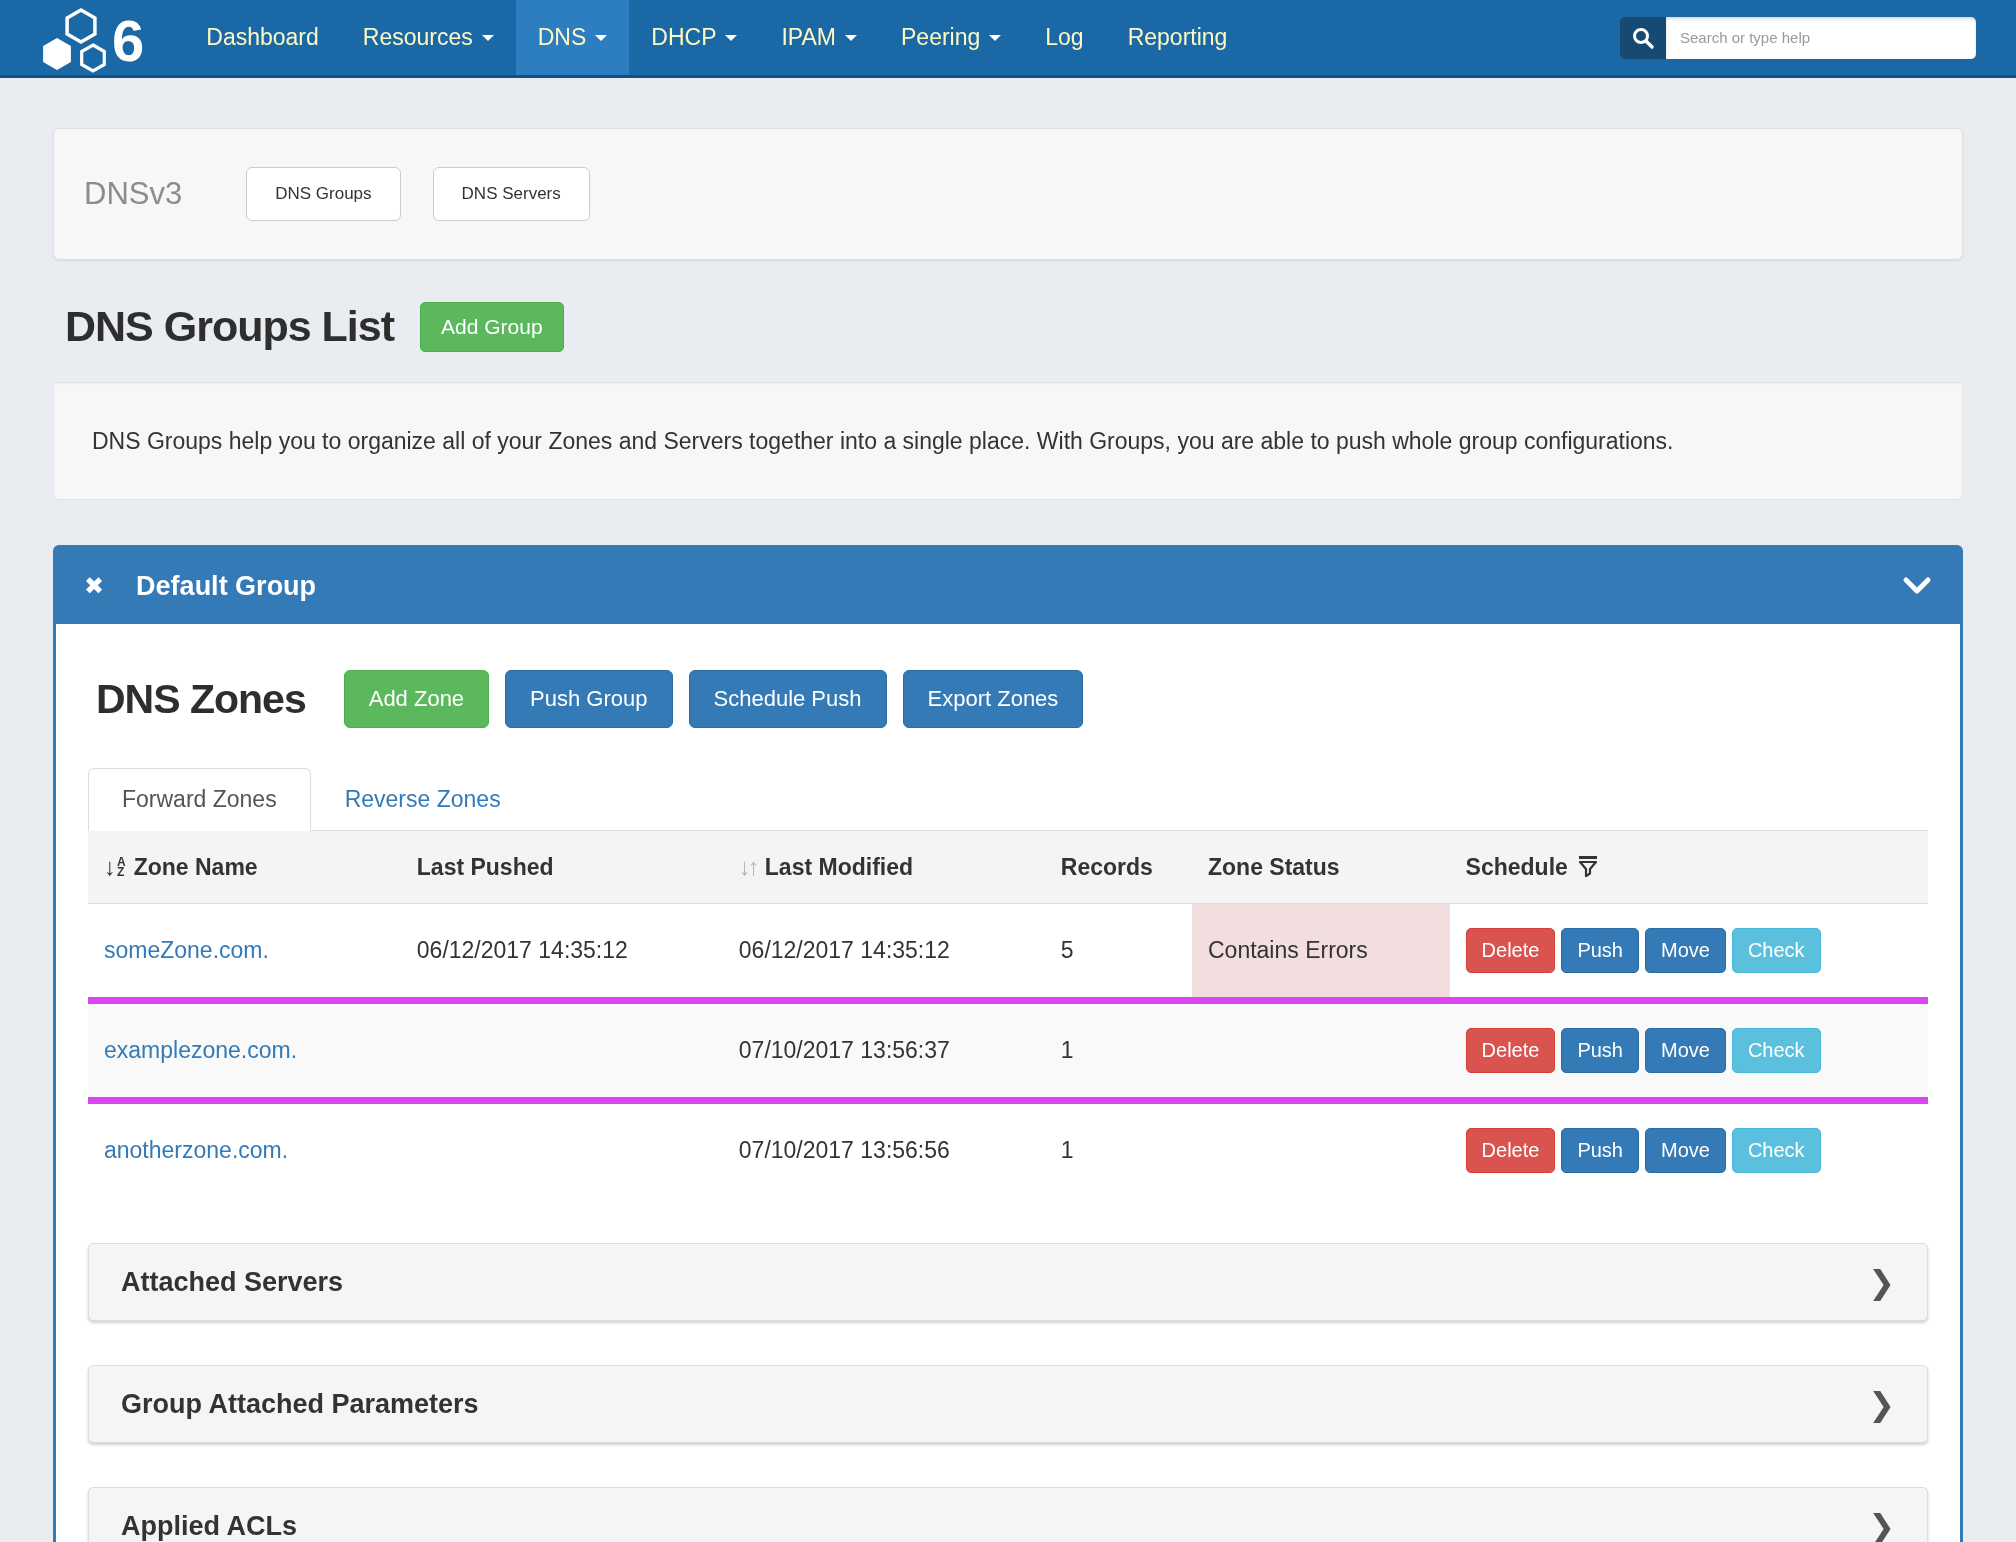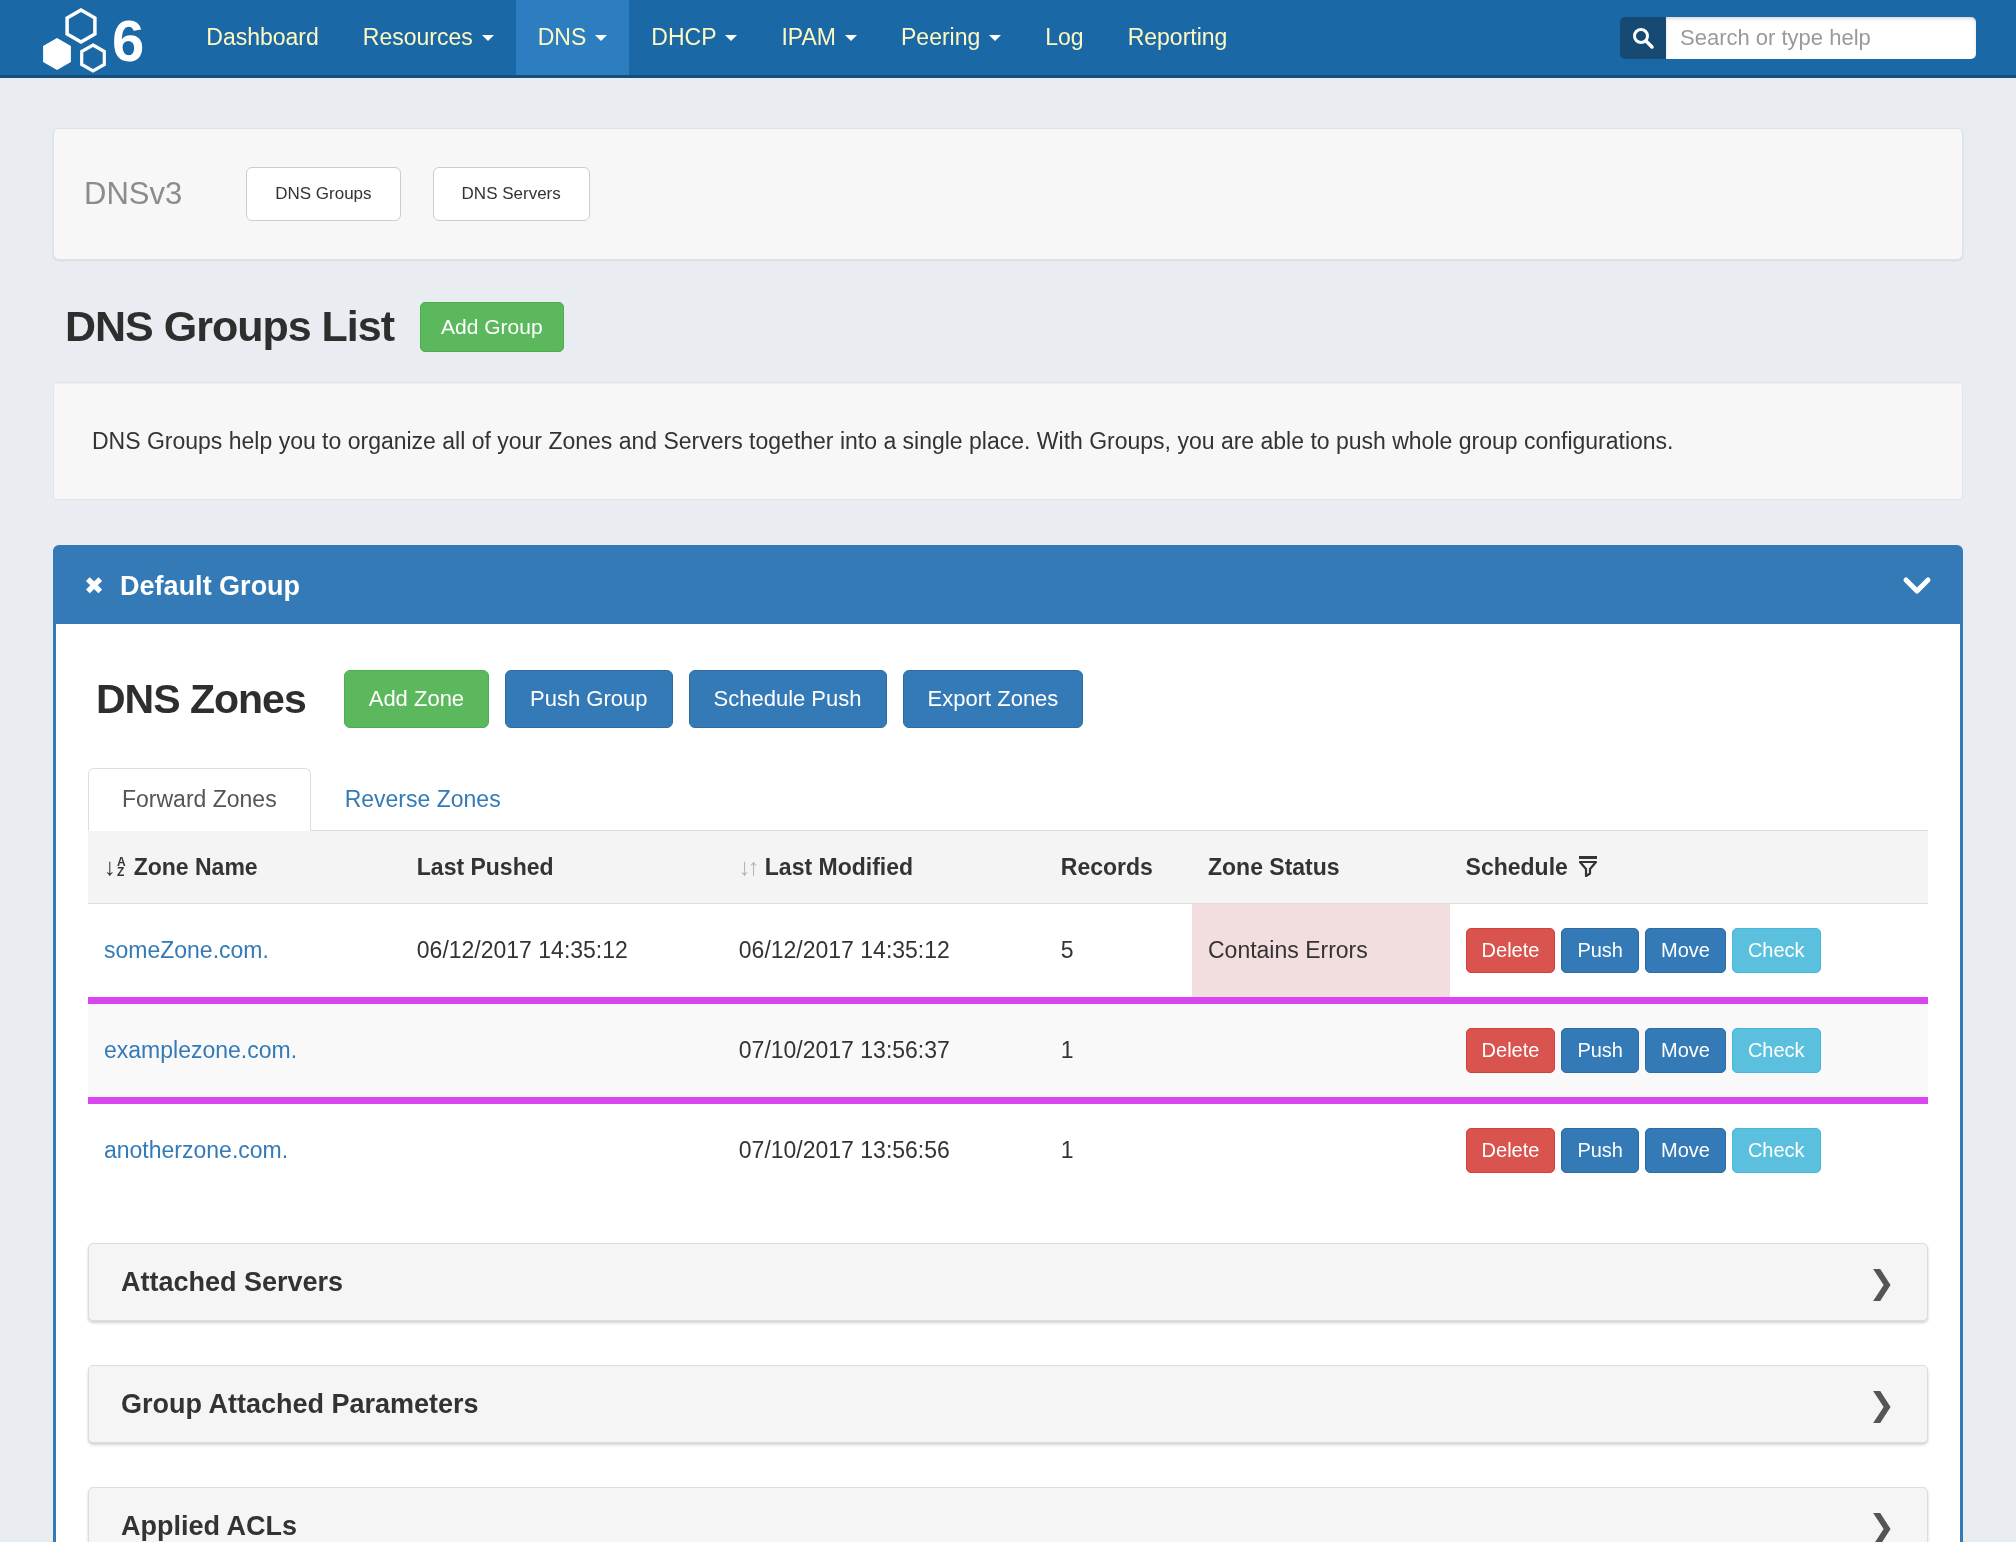--- a/index.html
+++ b/index.html
@@ -27,21 +27,21 @@
     border-left:6px solid transparent; border-right:6px solid transparent;
     border-top:6px solid #fff;
   }
   .search-group { margin-left:auto; margin-right:40px; align-self:center; display:flex; height:42px; }
   .search-addon {
     width:46px; background:#164a72; border-radius:5px 0 0 5px;
     display:flex; align-items:center; justify-content:center; cursor:pointer;
   }
   .search-input {
     width:310px; border:none; outline:none; border-radius:0 5px 5px 0;
-    font-size:22px; padding:0 14px; color:#333; background:#fff;
+    font-size:15px; padding:0 14px; color:#333; background:#fff;
     box-shadow:inset 0 2px 3px rgba(0,0,0,.15);
     font-family:"Liberation Sans","DejaVu Sans",sans-serif;
   }
   .search-input::placeholder { color:#9a9a9a; }
 
   
   .content { padding:50px 53px 0 53px; }
 
   .subnav-card {
     background:#f7f7f7; border:1px solid #e0e0e0; border-radius:6px;
@@ -72,21 +72,21 @@
     max-width:1910px;
   }
 
   
   .panel { border:3px solid #337ab7; border-radius:6px; background:#fff; }
   .panel-header {
     background:#337ab7; height:76px; display:flex; align-items:center;
     padding:0 28px; color:#fff; cursor:pointer;
   }
   .x-icon { font-size:24px; margin-right:16px; cursor:pointer; font-style:normal; }
-  .panel-header-title { font-size:27px; font-weight:700; }
+  .panel-header-title { font-size:27px; font-weight:700;margin-left:16px; }
   .header-chevron { margin-left:auto; display:flex; align-items:center; cursor:pointer; }
   .panel-body { padding:36px 32px 80px 32px; background:#fff; }
 
   .zones-header { display:flex; align-items:center; margin:10px 0 40px 8px; }
   .zones-title { font-size:41px; font-weight:700; color:#2e2e2e; letter-spacing:-1px; margin-right:22px; }
   .zone-btn { font-size:22px; padding:15px 24px; margin-left:16px; border-radius:6px; }
 
   
   .tabs { display:flex; border-bottom:1px solid #ddd; padding-left:0; }
   .tab {

